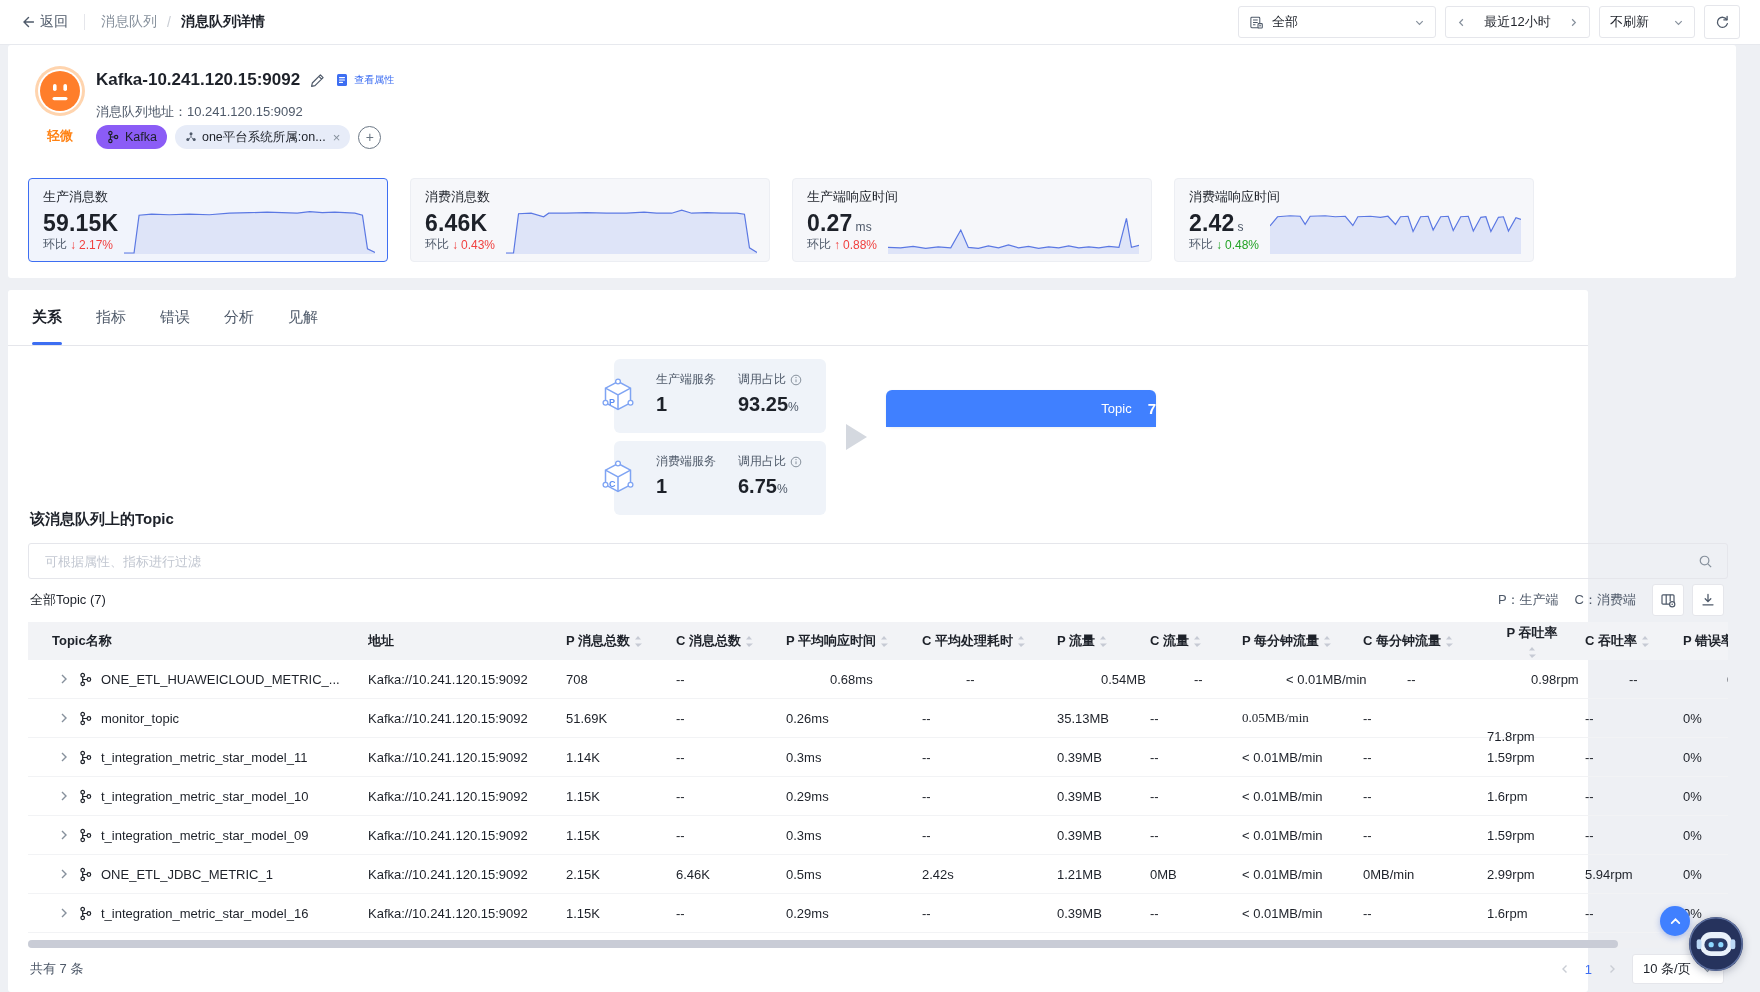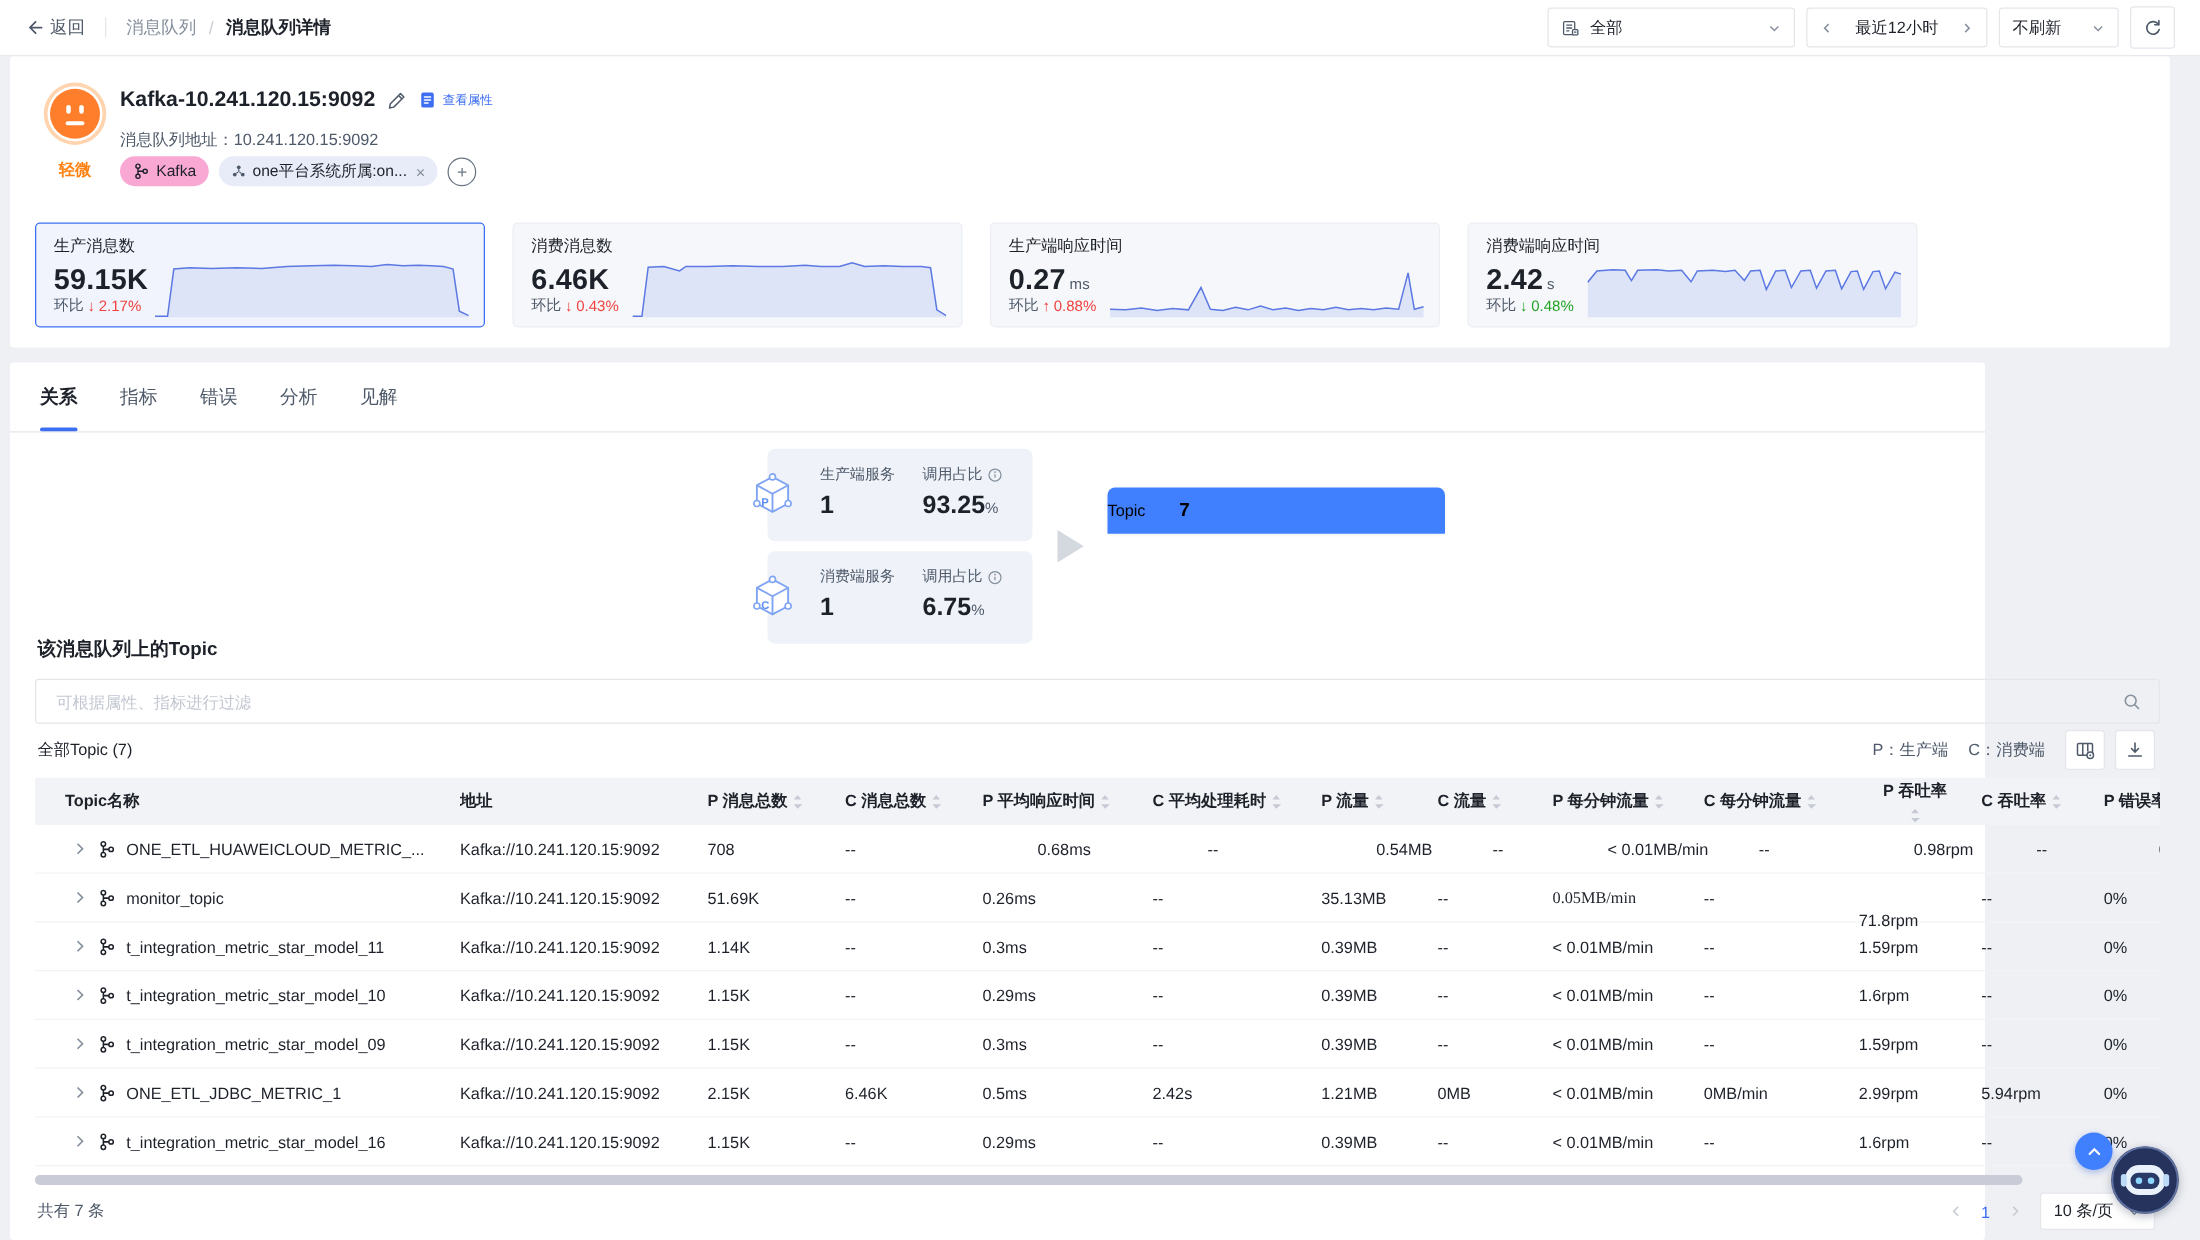--- a/index.html
+++ b/index.html
@@ -25,21 +25,21 @@
   .header-panel{left:8px;top:45px;width:1728px;height:233px}
   .main-panel{left:8px;top:290px;width:1580px;height:702px}
   
   .avatar{position:absolute;left:32px;top:26px;width:40px;height:40px;border-radius:50%;background:#ff7e2b;box-shadow:0 0 0 2px #fff,0 0 0 5px #ffd4ae;display:flex;align-items:center;justify-content:center}
   .severity{position:absolute;left:20px;top:82px;width:64px;text-align:center;color:#ff8213;font-weight:600;font-size:13px}
   .title-row{position:absolute;left:88px;top:25px;display:flex;align-items:center;gap:10px}
   .entity-title{font-size:17px;font-weight:700}
   .props-link{display:flex;align-items:center;gap:5px;color:#3d6ef2;font-size:10px;cursor:pointer}
   .addr-row{position:absolute;left:88px;top:58px;color:#4e5969;font-size:13px}
   .tags-row{position:absolute;left:88px;top:80px;display:flex;align-items:center;gap:8px}
-  .tag{height:24px;border-radius:12px;background:#f9a8d4;display:flex;align-items:center;gap:5px;padding:0 10px;font-size:12.5px;color:#1d2129}
+  .tag{height:24px;border-radius:12px;background:#8b5cf6;display:flex;align-items:center;gap:5px;padding:0 10px;font-size:12.5px;color:#1d2129}
   .tag.blue{background:#e7ecf8}
   .tag .x{color:#86909c;margin-left:2px;cursor:pointer;font-size:13px}
   .add-tag{width:21px;height:21px;border-radius:50%;border:1px solid #6b7785;color:#6b7785;display:flex;align-items:center;justify-content:center;font-size:14px;cursor:pointer;background:#fff}
   
   .cards{position:absolute;left:20px;top:133px;display:flex;gap:22px}
   .metric-card{position:relative;width:360px;height:84px;background:#f6f7fa;border:1px solid #eceef3;border-radius:4px;box-sizing:border-box;padding:9px 14px;cursor:pointer}
   .metric-card.selected{border:1px solid #3d6ef2;background:#f1f4fc}
   .mc-title{font-size:13px;color:#1d2129}
   .mc-value{margin-top:4px;font-size:23px;font-weight:700;letter-spacing:.2px}
   .mc-unit{font-size:12px;font-weight:400;color:#4e5969;margin-left:3px}
@@ -53,21 +53,21 @@
   .tab.active::after{content:"";position:absolute;left:0;right:0;bottom:0;height:3px;background:#3d6ef2;border-radius:2px}
   
   .dg-node{position:absolute;width:212px;height:74px;background:#eff3f9;border-radius:6px;box-sizing:border-box;padding:12px 12px 10px 42px}
   .dg-cube{position:absolute;left:-16px;top:17px;width:40px;height:40px}
   .dg-cols{display:flex;gap:22px}
   .dg-label{font-size:12px;color:#4e5969;display:flex;align-items:center;gap:4px;white-space:nowrap}
   .dg-val{font-size:20px;font-weight:700;margin-top:5px}
   .dg-val .pct{font-size:12px;font-weight:400;color:#4e5969}
   .dg-arrow{position:absolute;width:0;height:0;border-top:13px solid transparent;border-bottom:13px solid transparent;border-left:21px solid #d4d8df}
   .topic-node{position:absolute;width:270px;border-radius:6px;box-shadow:0 1px 3px rgba(31,45,61,.08);cursor:pointer}
-  .topic-head{height:37px;background:#4080ff;border-radius:6px 6px 0 0;display:flex;align-items:center;justify-content:flex-start;gap:27px;color:#000000;font-size:13px}
+  .topic-head{height:37px;background:#4080ff;border-radius:6px 6px 0 0;display:flex;align-items:center;justify-content:flex-end;gap:16px;color:#ffffff;font-size:13px}
   .topic-head b{font-size:15px}
   .topic-body{height:42px;background:#f7f8fa;border:1px solid #eef0f3;border-top:none;border-radius:0 0 6px 6px;display:flex;align-items:center;justify-content:center;gap:8px;font-size:14px;font-weight:700;box-sizing:border-box}
   
   .sec-title{position:absolute;left:22px;top:220px;font-size:15px;font-weight:700}
   .search{position:absolute;left:20px;top:253px;width:1700px;height:36px;border:1px solid #e5e6eb;border-radius:3px;box-sizing:border-box;display:flex;align-items:center;padding:0 14px}
   .search input{border:none;outline:none;flex:1;font-size:13px;color:#1d2129;font-family:inherit;background:transparent}
   .search input::placeholder{color:#c2c7d1}
   .toolbar{position:absolute;left:22px;top:294px;width:1694px;height:32px;display:flex;align-items:center}
   .tb-total{font-size:13px;color:#1d2129}
   .tb-legend{margin-left:auto;display:flex;align-items:center;gap:16px;color:#4e5969;font-size:13px}

